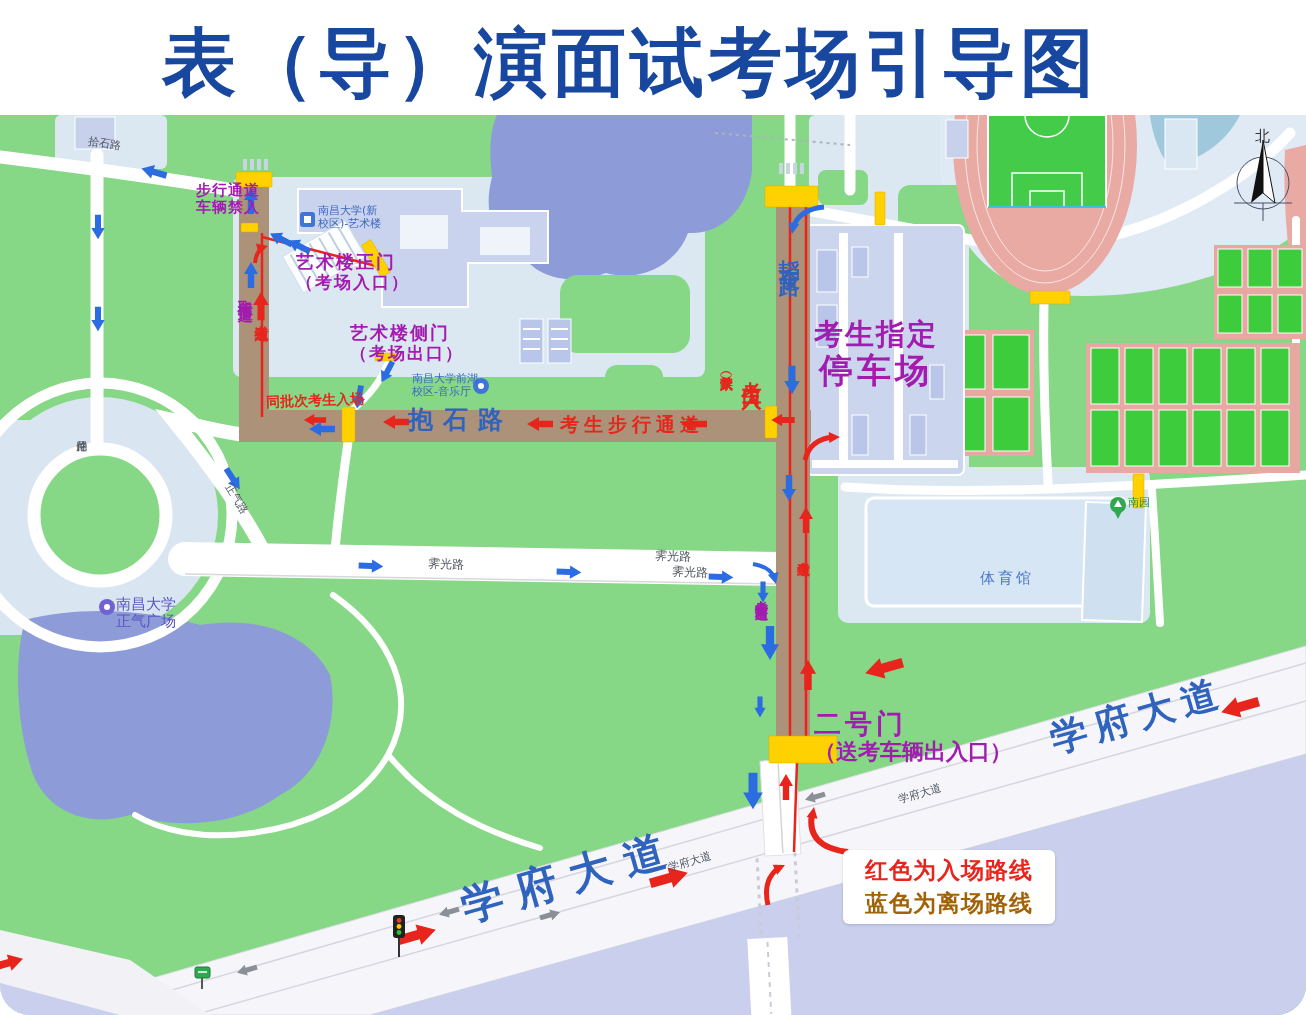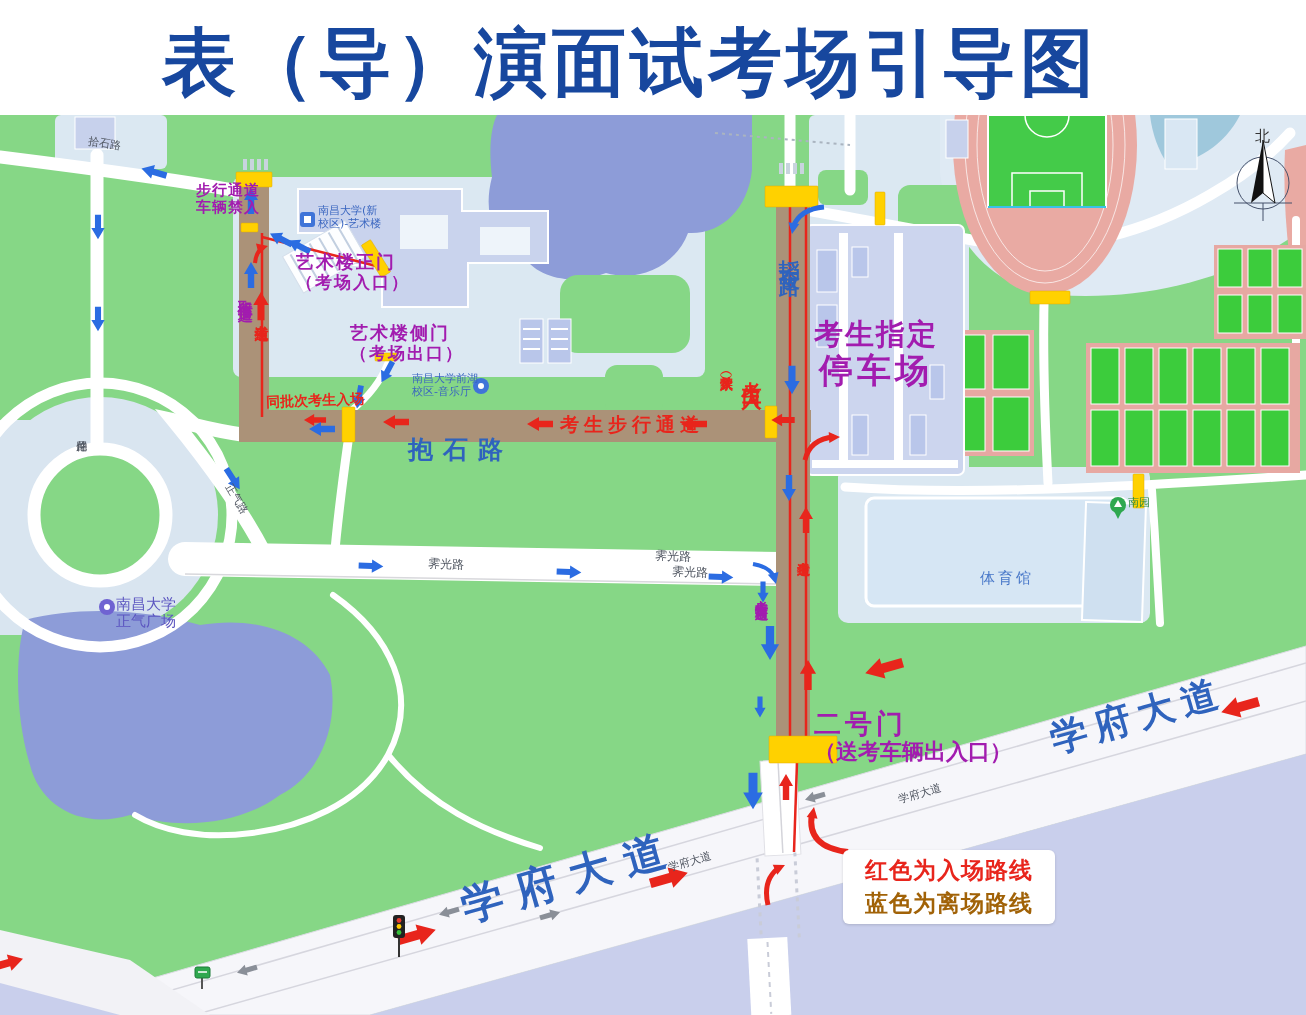--- a/index.html
+++ b/index.html
@@ -1,17 +1,17 @@
 <!DOCTYPE html>
 <html><head>
 <meta charset="utf-8">
 <style>
   html,body{margin:0;padding:0;background:#fff;}
   #stage{position:relative;width:1306px;height:1015px;overflow:hidden;background:#fff;
-         font-family:"DejaVu Sans","Liberation Sans",sans-serif;}
+         font-family:"DejaVu Sans","Liberation Sans",sans-serif;border-radius:30px;}
   #map-svg{position:absolute;left:0;top:115px;}
   .lb{position:absolute;white-space:nowrap;line-height:1.15;}
   .v{writing-mode:vertical-rl;text-orientation:upright;}
   .b{font-weight:bold;}
   #title{position:absolute;left:50px;top:14px;width:1160px;text-align:center;
          font-size:74px;font-weight:900;color:#17479e;letter-spacing:4px;}
   .blue{color:#a21caf;} .red{color:#e8251c;} .roadblue{color:#2f63bd;} .gray{color:#4f5560;}
   .poi{color:#3a66c0;}
   #legend{position:absolute;left:843px;top:850px;width:212px;height:74px;background:#fff;
           border-radius:6px;box-shadow:0 1px 3px rgba(0,0,0,.15);text-align:center;
@@ -312,21 +312,21 @@
 </svg>
 
 <div id="title">表（导）演面试考场引导图</div>
 
 <div class="lb gray" style="left:88px;top:138px;font-size:11px;transform:rotate(9deg);">拾石路</div>
 <div class="lb gray v" style="left:74px;top:432px;font-size:11px;">仲尼路</div>
 <div class="lb gray" style="left:233px;top:482px;font-size:11px;transform:rotate(59deg);transform-origin:left top;">正气路</div>
 <div class="lb gray" style="left:428px;top:558px;font-size:12px;transform:rotate(2deg);">霁光路</div>
 <div class="lb gray" style="left:655px;top:550px;font-size:12px;transform:rotate(2deg);">霁光路</div>
 <div class="lb gray" style="left:672px;top:566px;font-size:12px;transform:rotate(2deg);">霁光路</div>
-<div class="lb roadblue b" style="left:408px;top:406px;font-size:25px;letter-spacing:10px;margin-top:30px;">抱石路</div>
+<div class="lb roadblue b" style="left:408px;top:406px;font-size:25px;letter-spacing:10px;">抱石路</div>
 <div class="lb roadblue b v" style="left:777px;top:243px;font-size:21px;letter-spacing:8px;">韬奋路</div>
 <div class="lb roadblue b" style="left:458px;top:853px;font-size:42px;letter-spacing:14px;transform:rotate(-16deg);">学府大道</div>
 <div class="lb roadblue b" style="left:1048px;top:695px;font-size:37px;letter-spacing:8px;transform:rotate(-16deg);">学府大道</div>
 <div class="lb gray" style="left:898px;top:788px;font-size:11px;transform:rotate(-16deg);">学府大道</div>
 <div class="lb gray" style="left:668px;top:856px;font-size:11px;transform:rotate(-16deg);">学府大道</div>
 
 <div class="lb blue b" style="left:196px;top:182px;font-size:15px;letter-spacing:1px;">
   <div>步行通道</div>
   <div>车辆禁入</div>
 </div>

